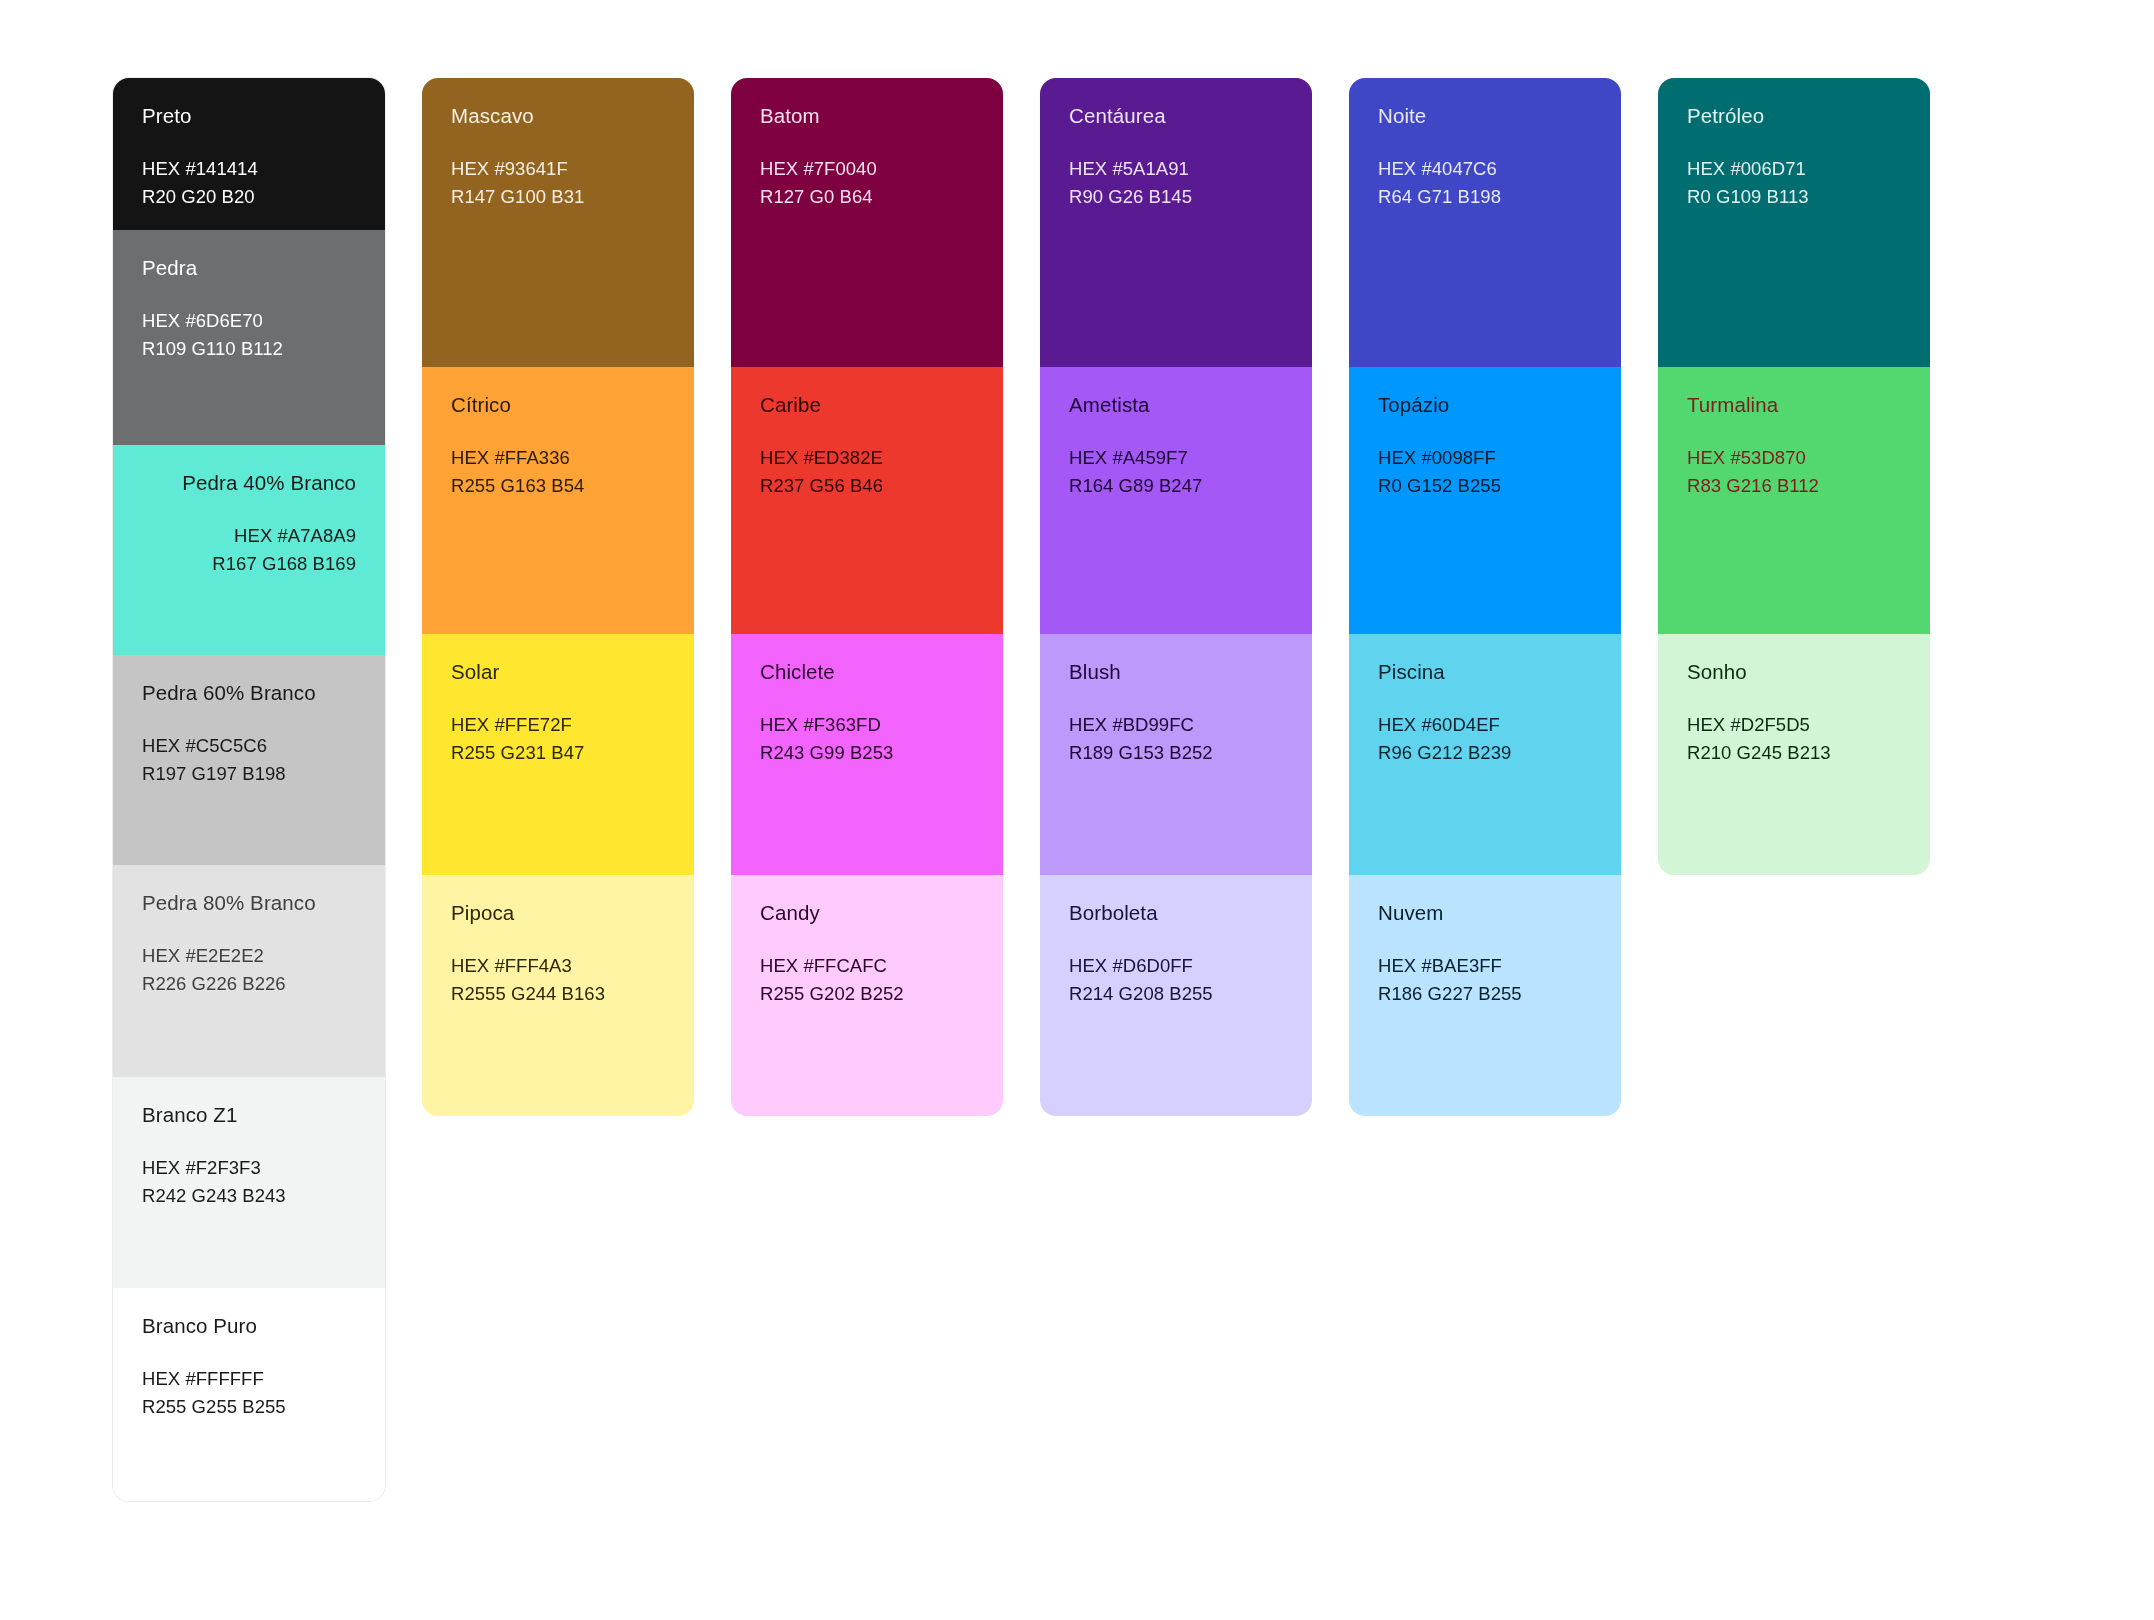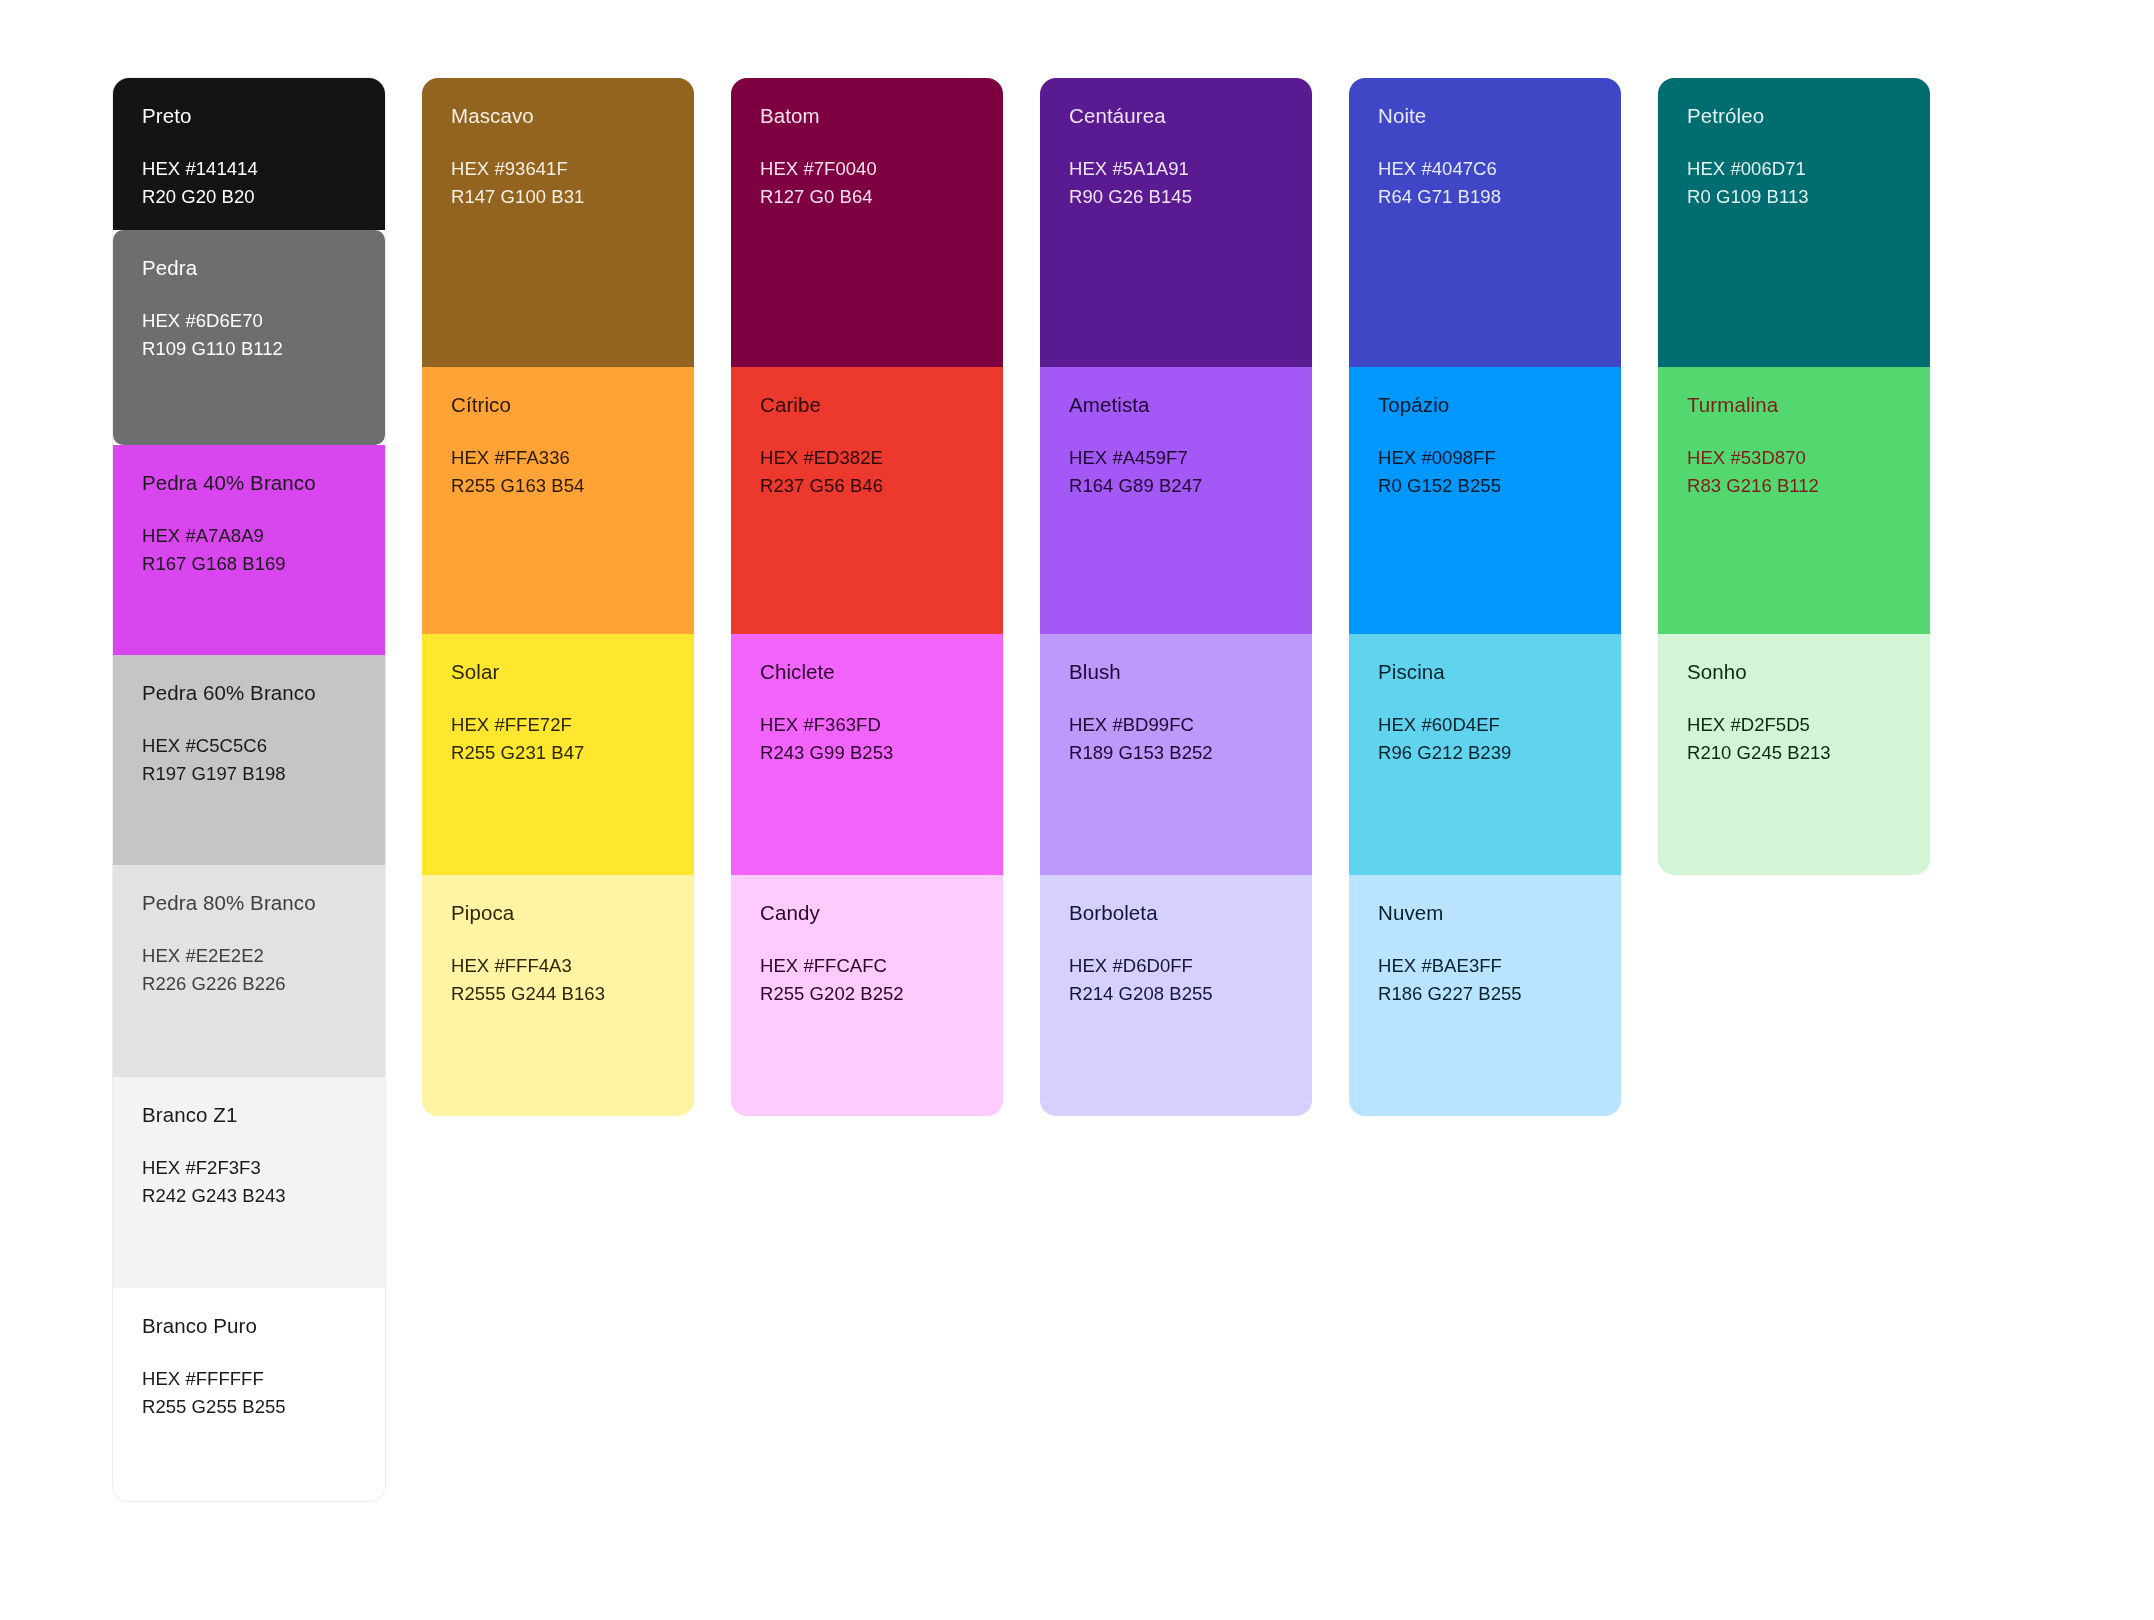--- a/index.html
+++ b/index.html
@@ -99,29 +99,29 @@
     <div class="palette-column neutral-column">
 
       <div class="swatch h-preto" style="background-color: rgb(20, 20, 20); color: rgb(255, 255, 255);">
         <span class="swatch-name">Preto</span>
         <span class="swatch-values">
           <span class="swatch-hex">HEX #141414</span>
           <span class="swatch-rgb">R20 G20 B20</span>
         </span>
       </div>
 
-      <div class="swatch h-pedra" style="background-color: rgb(109, 110, 112); color: rgb(255, 255, 255); border-radius: 10px;">
+      <div class="swatch h-pedra" style="background-color: rgb(109, 110, 112); color: rgb(255, 255, 255);">
         <span class="swatch-name">Pedra</span>
         <span class="swatch-values">
           <span class="swatch-hex">HEX #6D6E70</span>
           <span class="swatch-rgb">R109 G110 B112</span>
         </span>
       </div>
 
-      <div class="swatch h-pedra40" style="background-color: #d946ef; color: rgb(26, 26, 26);">
+      <div class="swatch h-pedra40" style="background-color: #5eead4; color: rgb(26, 26, 26); text-align: right;">
         <span class="swatch-name">Pedra 40% Branco</span>
         <span class="swatch-values">
           <span class="swatch-hex">HEX #A7A8A9</span>
           <span class="swatch-rgb">R167 G168 B169</span>
         </span>
       </div>
 
       <div class="swatch h-pedra60" style="background-color: rgb(197, 197, 198); color: rgb(26, 26, 26);">
         <span class="swatch-name">Pedra 60% Branco</span>
         <span class="swatch-values">

